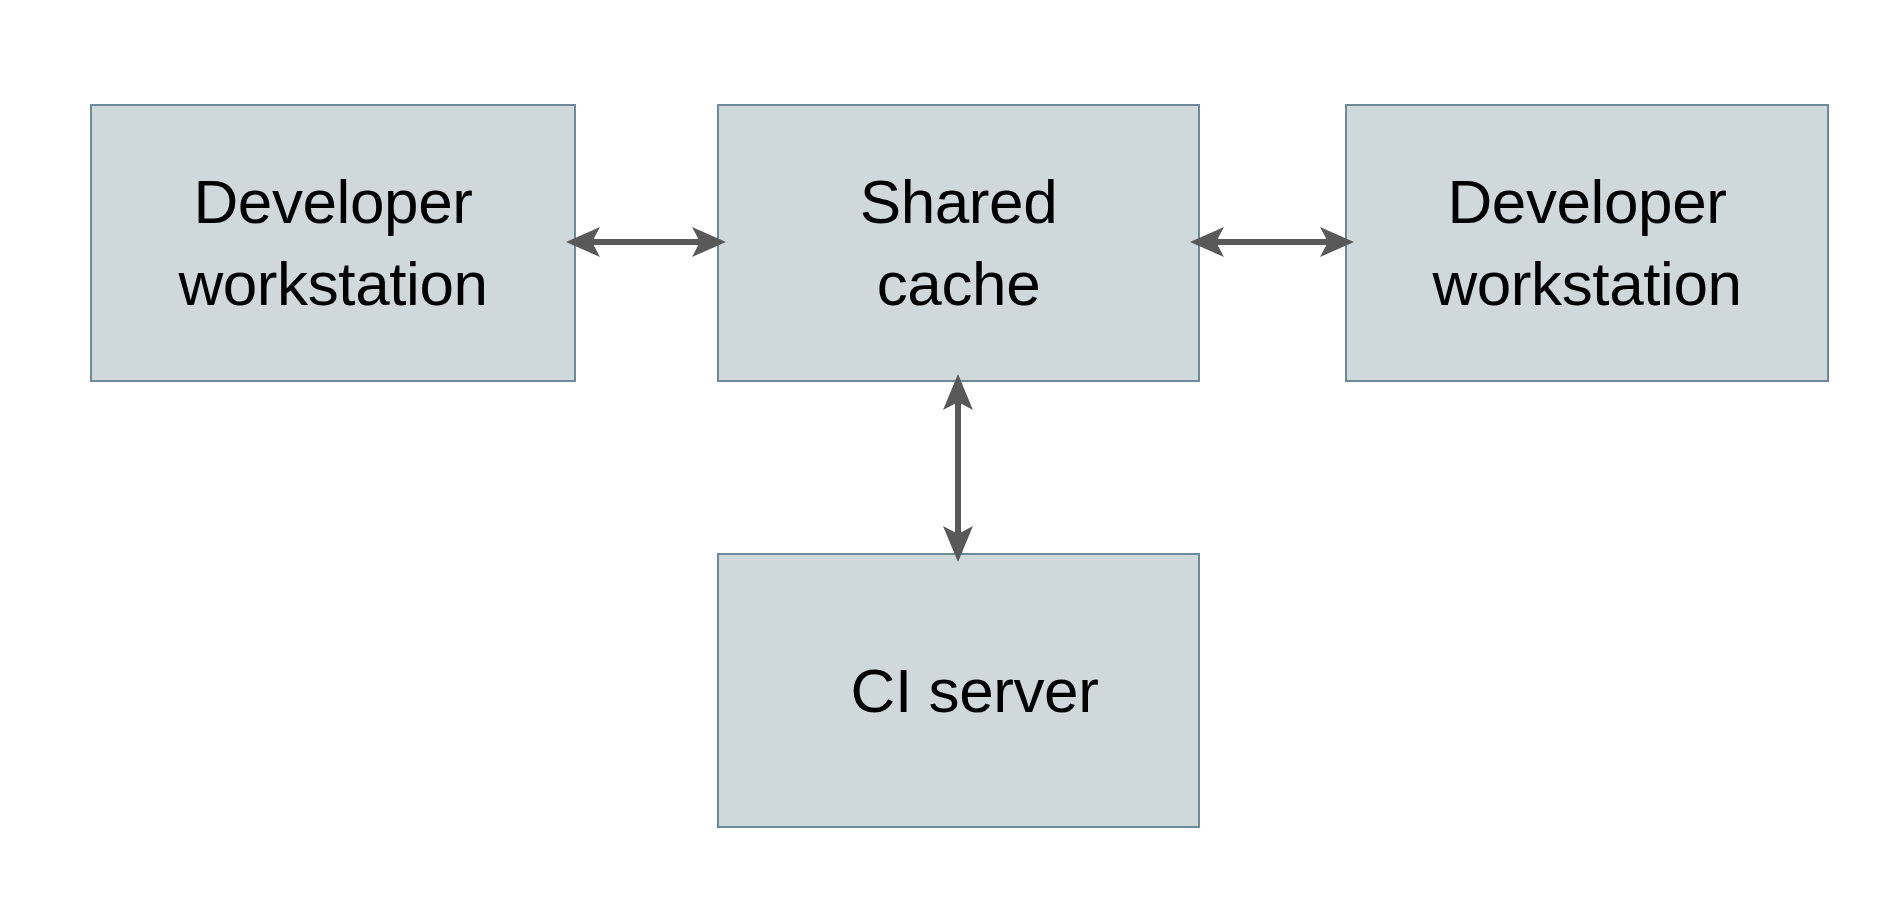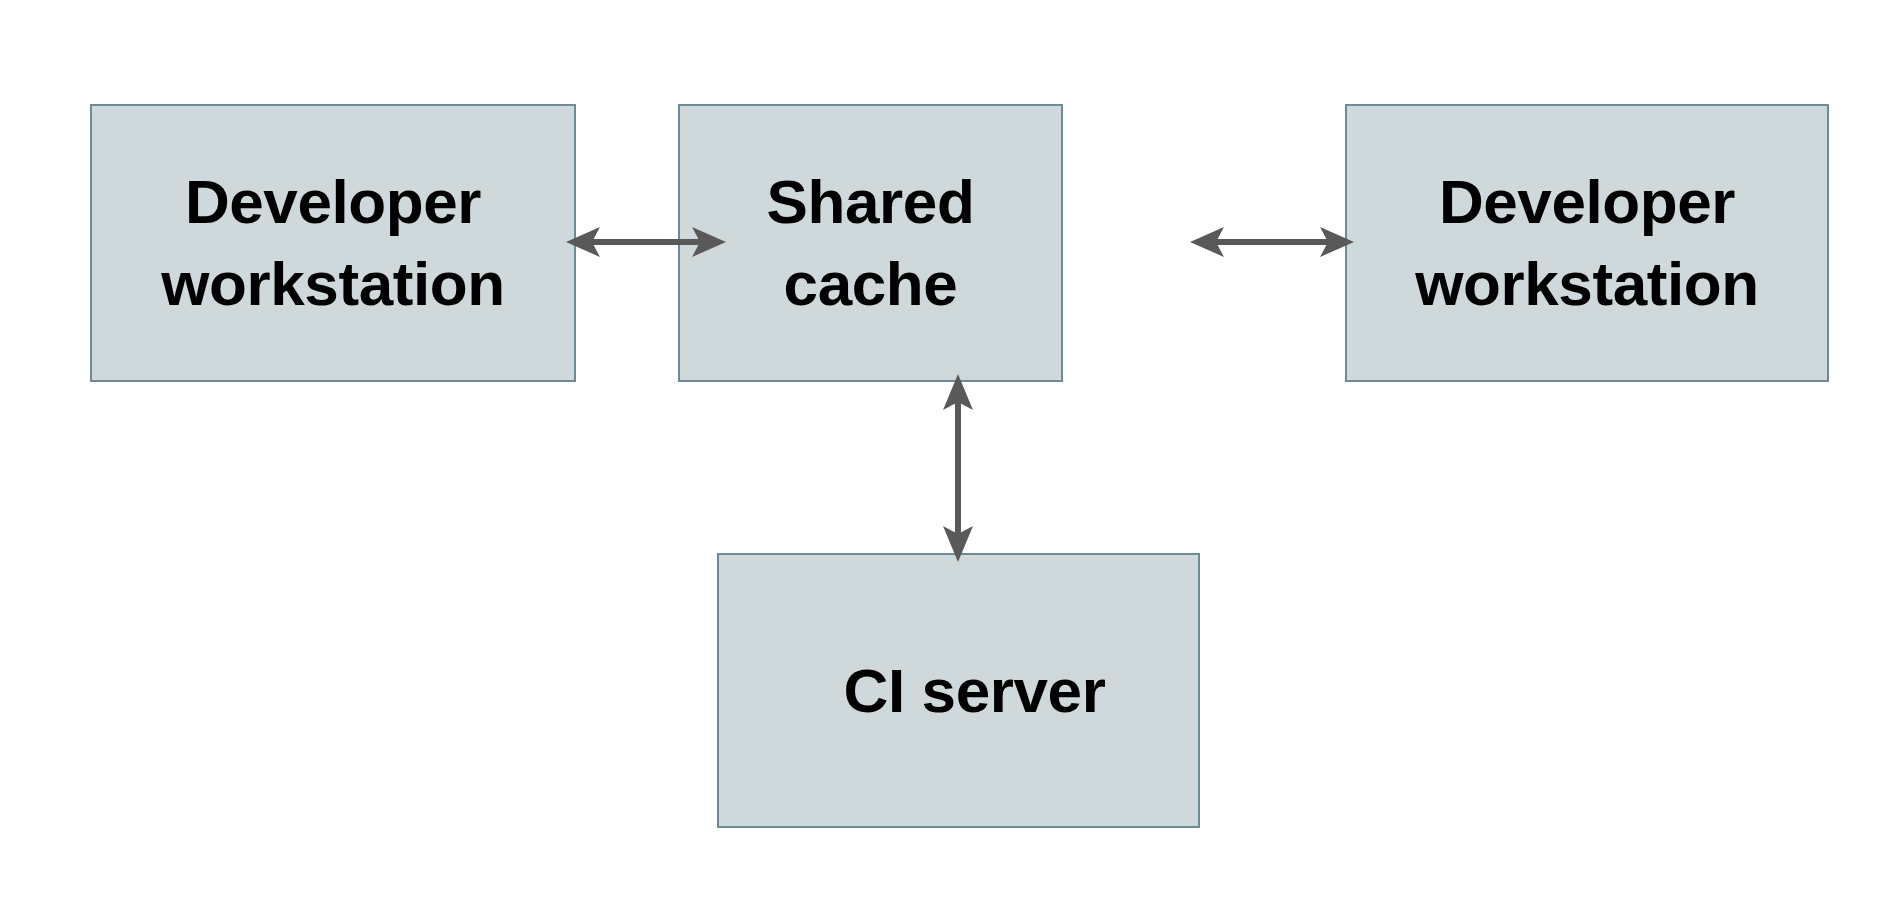--- a/index.html
+++ b/index.html
@@ -26,27 +26,27 @@
     display: flex;
     align-items: center;
     justify-content: center;
     text-align: center;
   }
   .node-label {
     font-family: "Liberation Sans", sans-serif;
     font-size: 62px;
     line-height: 1.32;
     color: #000000;
-    font-weight: 700;
+    font-weight: 400;
     letter-spacing: -0.4px;
     white-space: pre-line;
     padding: 0 6px;
   }
   .node-dev-left  { left: 90px;   top: 104px; width: 486px; height: 278px; }
-  .node-cache     { left: 678px;  top: 104px; width: 385px; height: 278px; }
+  .node-cache     { left: 717px;  top: 104px; width: 483px; height: 278px; }
   .node-dev-right { left: 1345px; top: 104px; width: 484px; height: 278px; }
   .node-ci        { left: 717px;  top: 553px; width: 483px; height: 275px; padding-left: 32px; }
 
   .edge {
     position: absolute;
     overflow: visible;
   }
   .edge-h-left  { left: 566px;  top: 202px;  width: 160px; height: 80px; }
   .edge-h-right { left: 1190px; top: 202px;  width: 164px; height: 80px; }
   .edge-v-cache-ci { left: 918px; top: 374px; width: 80px; height: 188px; }

